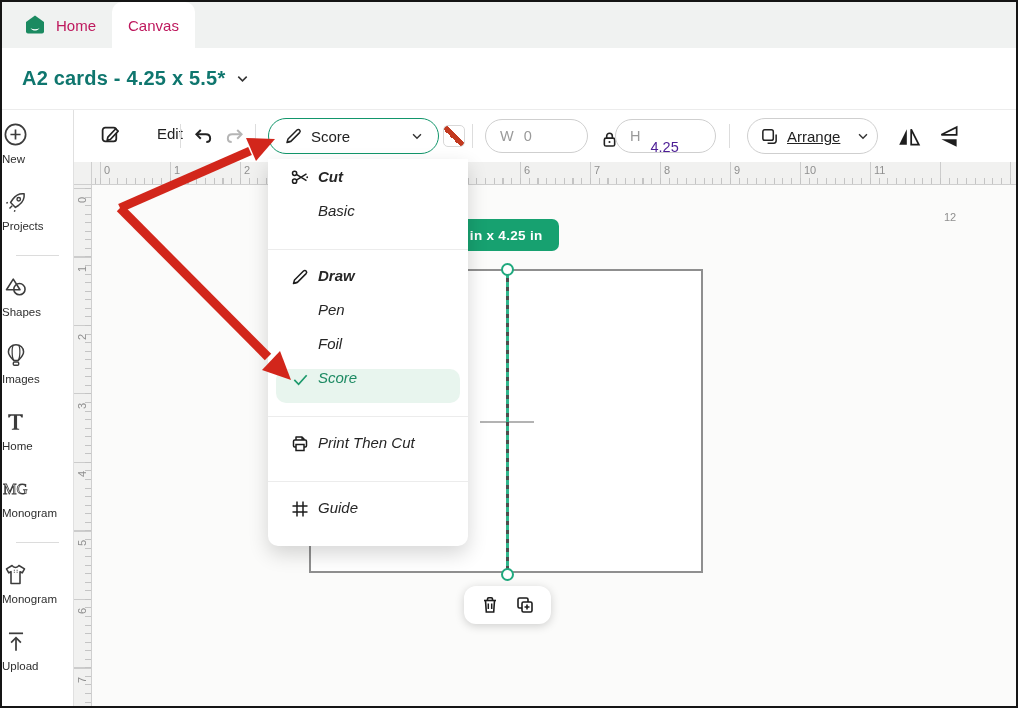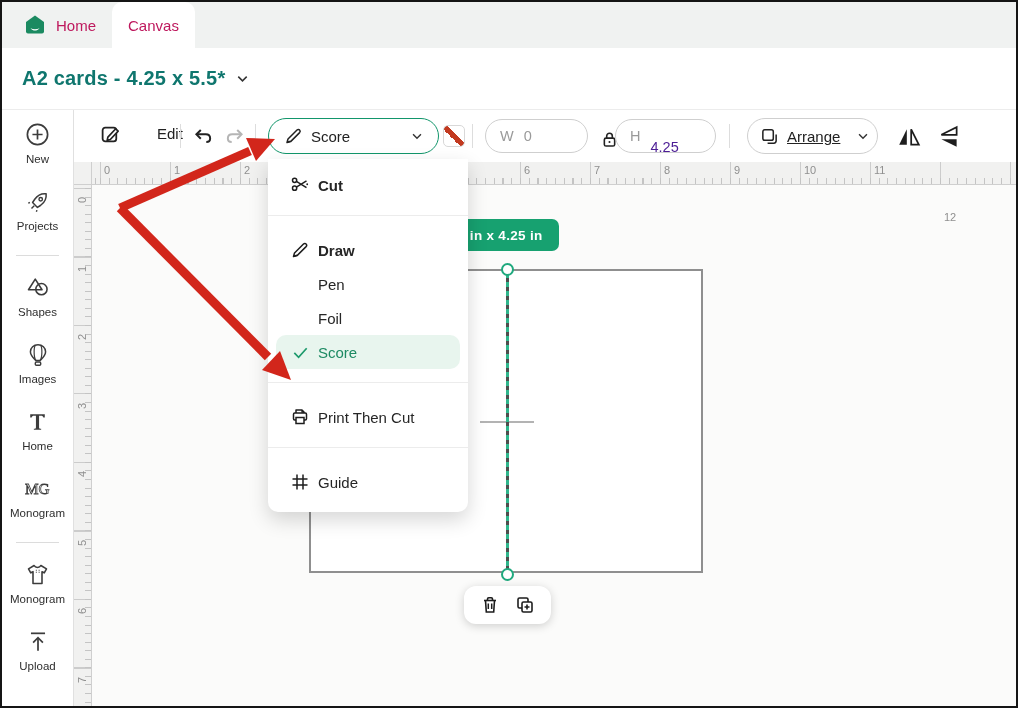--- a/index.html
+++ b/index.html
@@ -12,21 +12,21 @@
   .tab.active{background:#fff;border-radius:10px 10px 0 0;}
   .tab .tabicon{width:22px;height:22px;display:inline-flex;}
 
   
   .header{position:absolute;left:0;top:46px;right:0;height:62px;background:#fff;border-bottom:1px solid #ececec;display:flex;align-items:center;padding-left:20px;box-sizing:border-box;}
   .title{font-size:20px;font-weight:700;color:#0f766e;letter-spacing:.2px;}
   .chev{margin-left:10px;display:inline-flex;}
 
   
   .sidebar{position:absolute;left:0;top:108px;bottom:0;width:72px;background:#fff;border-right:1px solid #e0e0e0;box-sizing:border-box;padding-top:7px;overflow:hidden;}
-  .side-item{height:50px;margin:4px 0 17px;display:flex;flex-direction:column;align-items:center;justify-content:flex-start;cursor:pointer;color:#2f2f2f;}
+  .side-item{height:50px;margin:4px 0 17px;display:flex;flex-direction:column;align-items:flex-start;justify-content:flex-start;cursor:pointer;color:#2f2f2f;}
   .side-item .ic{width:27px;height:27px;display:flex;align-items:center;justify-content:center;color:#3c3c3c;}
   .side-item .lb{font-size:11.5px;margin-top:5px;color:#2e2e2e;}
   .side-divider{height:1px;background:#dcdcdc;margin:2px 14px 18px;}
 
   
   .toolbar{position:absolute;left:72px;top:108px;right:0;height:52px;background:#fff;}
   .tb{position:absolute;display:flex;align-items:center;gap:8px;font-size:15px;color:#222;}
   .tb-divider{position:absolute;top:14px;width:1px;height:24px;background:#ddd;}
   .btn-plain{cursor:pointer;gap:36px;}
   .score-btn{left:194px;top:8px;width:171px;height:36px;border:1.5px solid var(--green,#12966b);border-radius:19px;box-sizing:border-box;padding:0 14px;justify-content:flex-start;cursor:pointer;background:#fff;}
@@ -60,21 +60,21 @@
   .badge{position:absolute;left:368px;top:57px;height:32px;background:var(--badge,#17a170);color:#fff;font-size:13.5px;font-weight:700;
     display:flex;align-items:center;padding:0 16px;border-radius:7px;letter-spacing:.3px;z-index:5;}
 
   .float-pill{position:absolute;left:390px;top:424px;width:87px;height:38px;background:#fff;border-radius:12px;box-shadow:0 2px 10px rgba(0,0,0,.18);
     display:flex;align-items:center;justify-content:space-evenly;z-index:10;}
   .float-pill .ic{width:20px;height:20px;display:flex;cursor:pointer;color:#1d1d1d;}
 
   
   .menu{position:absolute;left:266px;top:157px;width:200px;background:#fff;z-index:50;box-shadow:0 8px 20px rgba(0,0,0,.16);
     border-radius:0 0 10px 10px;padding:9px 0 13px;box-sizing:border-box;}
-  .menu-item{height:34px;display:flex;align-items:center;padding-left:22px;font-size:15px;color:#262626;cursor:pointer;}
+  .menu-item{height:34px;display:flex;align-items:flex-start;padding-left:22px;font-size:15px;color:#262626;cursor:pointer;font-style:italic;}
   .menu-item .ic{width:20px;height:20px;margin-right:8px;display:flex;align-items:center;justify-content:center;color:#1d1d1d;flex:0 0 20px;}
   .menu-item.no-icon{padding-left:50px;}
   .menu-item.bold .lb{font-weight:700;}
   .menu-item.selected{background:#e8f5ee;border-radius:10px;margin:0 8px;padding-left:14px;height:34px;}
   .menu-item.selected .lb{color:#1d8a63;}
   .menu-item.selected .ic{color:#1d9a6c;}
   .menu-divider{height:1px;background:#ececec;margin:13px 0 17px;}
 
   
   .arrows{position:absolute;left:0;top:0;width:1018px;height:708px;z-index:100;pointer-events:none;}
@@ -356,20 +356,23 @@
           <span class="ic">
             <svg viewBox="0 0 20 20" width="20" height="20">
               <circle cx="4.6" cy="5.3" r="2.1" fill="none" stroke="currentColor" stroke-width="1.5"></circle>
               <circle cx="4.6" cy="13.2" r="2.1" fill="none" stroke="currentColor" stroke-width="1.5"></circle>
               <path d="M6.4 6.4 16.5 12.6M6.4 12.1 16.5 5.9" stroke="currentColor" stroke-width="1.5"></path>
               <circle cx="17.2" cy="9.25" r="0.9" fill="currentColor"></circle>
             </svg>
           </span>
           <span class="lb">Cut</span>
         </div>
+        <div class="menu-item no-icon">
+          <span class="lb">Basic</span>
+        </div>
         <div class="menu-divider"></div>
         <div class="menu-item bold">
           <span class="ic">
             <svg viewBox="0 0 20 20" width="20" height="20">
               <path d="M3.5 16.5l1-3.5 9-9c.8-.8 2-.8 2.6 0 .7.7.7 1.8 0 2.6l-9 9z" fill="none" stroke="currentColor" stroke-width="1.5" stroke-linejoin="round"></path>
               <path d="M3.7 16.3l3.3-1" stroke="currentColor" stroke-width="1.5"></path>
             </svg>
           </span>
           <span class="lb">Draw</span>
         </div>

